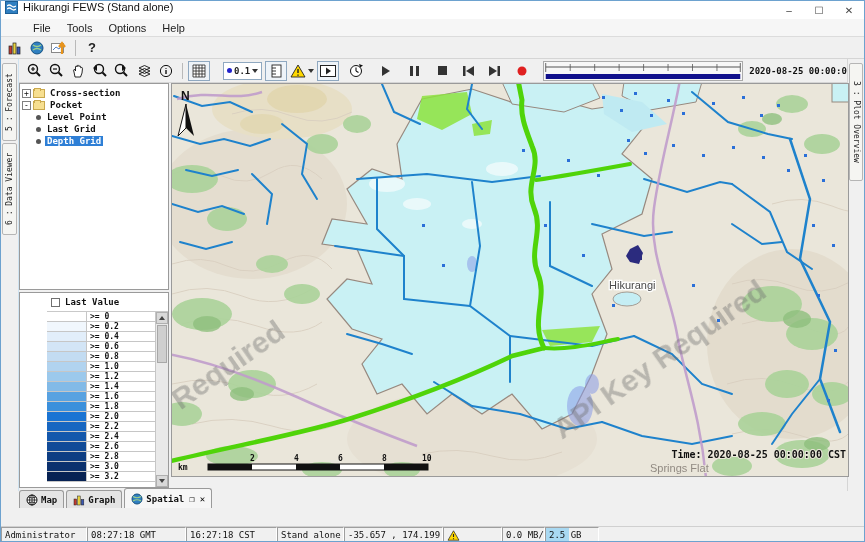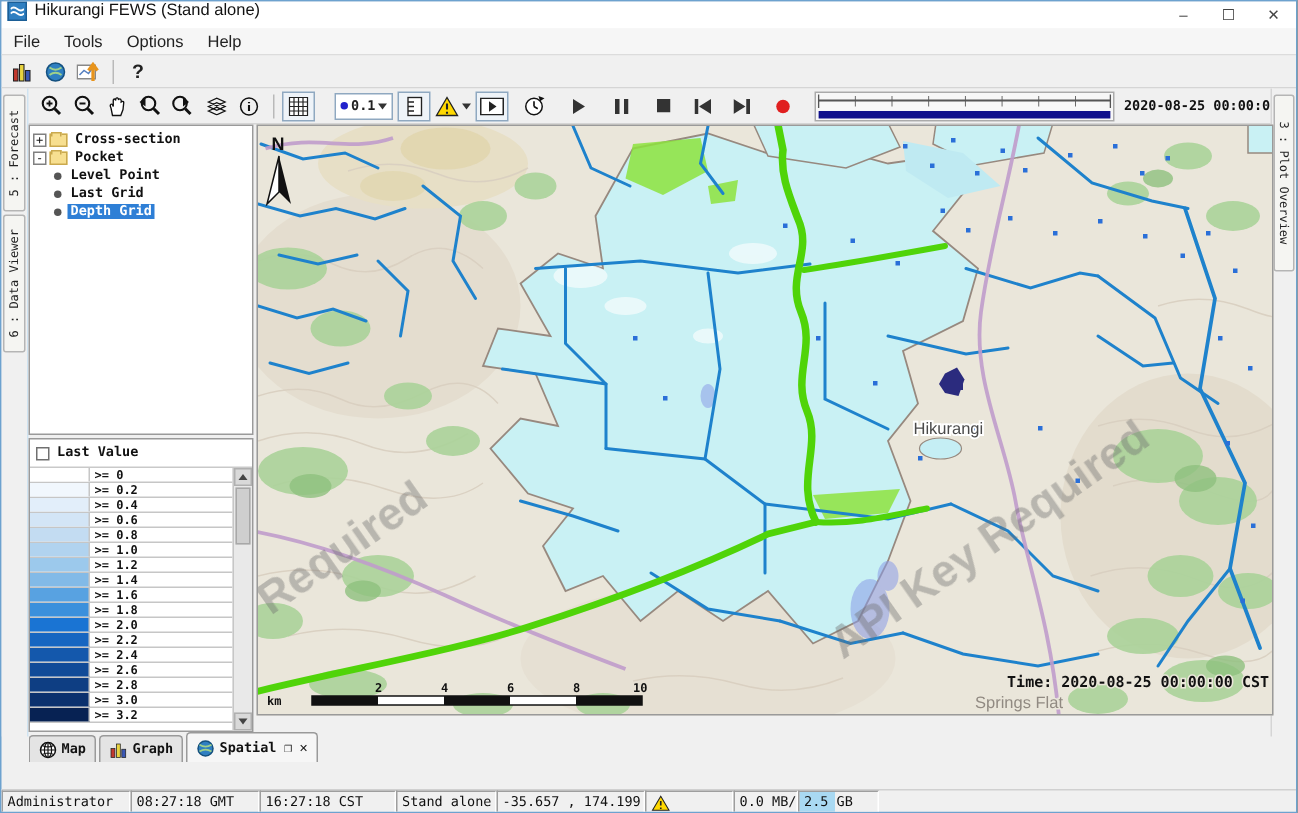--- a/index.html
+++ b/index.html
@@ -13,21 +13,21 @@
   .titlebar{position:absolute;left:0;top:0;width:100%;height:18px;background:#fff;
     display:flex;font-family:"Liberation Sans",sans-serif;font-size:11px;color:#111;}
   .app-icon{width:13px;height:13px;margin:0 5px 0 4px;background:#2f7fc1;border:1px solid #1b5e96;
     display:inline-flex;align-items:center;justify-content:center;color:#fff;font-size:8px;}
   .win-controls{margin-left:auto;display:flex;height:100%;}
   .win-btn{width:30px;height:100%;display:flex;align-items:center;justify-content:center;
     font-size:10px;color:#444;}
   
   .menubar{position:absolute;left:0;top:18px;width:100%;height:18px;background:#f6f6f6;
     border-bottom:1px solid #dcdcdc;display:flex;align-items:center;
-    font-family:"Liberation Sans",sans-serif;font-size:11px;color:#222;}
+    font-family:"Liberation Sans",sans-serif;font-size:11px;color:#222;padding-left:24px;}
   .menu-item{padding:0 8px;height:100%;display:flex;align-items:center;}
   
   .toolbar1{position:absolute;left:0;top:36px;width:100%;height:22px;background:#f0f0f0;
     border-bottom:1px solid #d5d5d5;display:flex;align-items:center;}
   .toolbar2{position:absolute;left:18px;top:58px;width:830px;height:24px;background:#f0f0f0;
     display:flex;align-items:center;border-bottom:1px solid #d5d5d5;}
   .tb-btn{width:22px;height:20px;display:flex;align-items:center;justify-content:center;flex:0 0 auto;}
   .tb-btn svg{display:block;}
   .tb-sep{width:1px;height:16px;background:#b9b9b9;margin:0 5px;flex:0 0 auto;}
   .tb-btn.boxed{border:1px solid #8fa8c0;background:#eef3f8;}
@@ -62,21 +62,21 @@
     text-align:center;margin-right:2px;flex:0 0 auto;font-weight:normal;}
   .folder{width:12px;height:9px;background:#f7df90;border:1px solid #caa94e;margin-right:3px;flex:0 0 auto;
     position:relative;}
   .folder:before{content:"";position:absolute;left:0;top:-2px;width:5px;height:2px;background:#f7df90;
     border:1px solid #caa94e;border-bottom:none;}
   .bullet{width:5px;height:5px;border-radius:50%;background:#555;margin:0 4px 0 14px;flex:0 0 auto;}
   .tree-label{white-space:nowrap;padding:0 2px;}
   .tree-label.selected{background:#2e7fd6;color:#fff;text-align:right;}
   
   .legend-panel{position:absolute;left:18px;top:291px;width:150px;height:196px;background:#fff;
-    border:1px solid #9a9a9a;display:flex;flex-direction:column;}
+    border:1px solid #9a9a9a;display:flex;flex-direction:column;padding-left:27px;}
   .legend-header{height:19px;display:flex;align-items:center;padding:0 4px;border-bottom:1px solid #c9c9c9;
     font-size:9px;font-weight:bold;color:#111;flex:0 0 auto;}
   .checkbox{width:9px;height:9px;border:1px solid #707070;background:#fff;margin-right:5px;flex:0 0 auto;}
   .legend-body{flex:1 1 auto;display:flex;overflow:hidden;}
   .legend-rows{flex:1 1 auto;}
   .legend-row{display:flex;height:10px;border-bottom:1px solid #c6c6c6;}
   .legend-swatch{width:40px;border-right:1px solid #c6c6c6;flex:0 0 auto;}
   .legend-label{flex:1;font-size:8px;font-weight:bold;color:#111;padding-left:3px;line-height:10px;
     white-space:nowrap;overflow:hidden;}
   .legend-scroll{width:13px;flex:0 0 auto;background:#e9e9e9;border-left:1px solid #c6c6c6;
@@ -658,21 +658,21 @@
       </span>
       <span>Spatial</span>
       <span class="tab-ctrl">❐</span>
       <span class="tab-ctrl">✕</span>
     </div>
   </div>
 
 
   <div class="statusbar">
     <div class="status-cell" style="width:86px">Administrator</div>
-    <div class="status-cell" style="width:86px">08:27:18 GMT</div>
+    <div class="status-cell" style="width:99px">08:27:18 GMT</div>
     <div class="status-cell" style="width:91px">16:27:18 CST</div>
     <div class="status-cell" style="width:67px">Stand alone</div>
     <div class="status-cell" style="width:99px">-35.657 , 174.199</div>
     <div class="status-cell" style="width:59px">
       <svg width="13" height="11" viewBox="0 0 16 14">
         <path d="M8,1 L15,13 L1,13 Z" fill="#ffd800" stroke="#222" stroke-width="0.9"></path>
         <path d="M8,5 L8,9 M8,10.5 L8,11.8" stroke="#222" stroke-width="1.4"></path>
       </svg>
     </div>
     <div class="status-cell" style="width:43px">0.0 MB/s</div>

